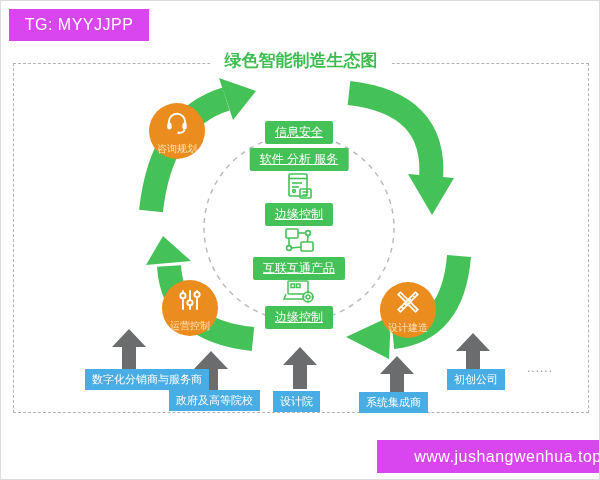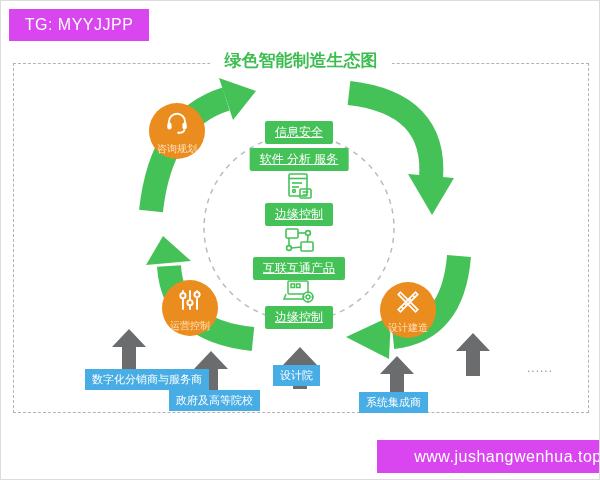--- a/index.html
+++ b/index.html
@@ -149,17 +149,18 @@
         <line x1="13.5" y1="9" x2="15" y2="10.5"></line>
         <line x1="9" y1="13.5" x2="10.5" y2="15"></line>
         <line x1="6" y1="16.5" x2="7.5" y2="18"></line>
       </svg>
     </span>
     <span class="node-label">设计建造</span>
   </div>
 
   <div class="blue-label" style="left:84px;top:368px">数字化分销商与服务商</div>
   <div class="blue-label" style="left:168px;top:389px">政府及高等院校</div>
-  <div class="blue-label" style="left:272px;top:364px">设计院</div>
+  <div class="blue-label" style="left:272px;top:390px">设计院</div>
   <div class="blue-label" style="left:358px;top:391px">系统集成商</div>
+  <div class="blue-label" style="left:446px;top:368px">初创公司</div>
   <div class="dots" style="left:526px;top:360px">......</div>
 
 </div>
 
 </body></html>

